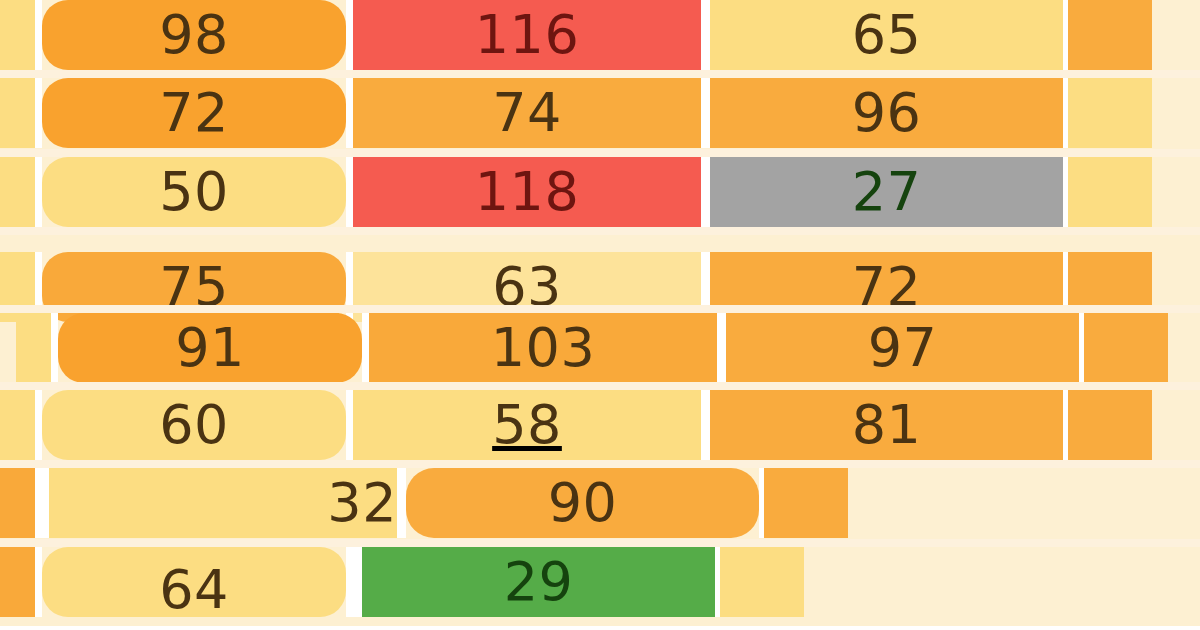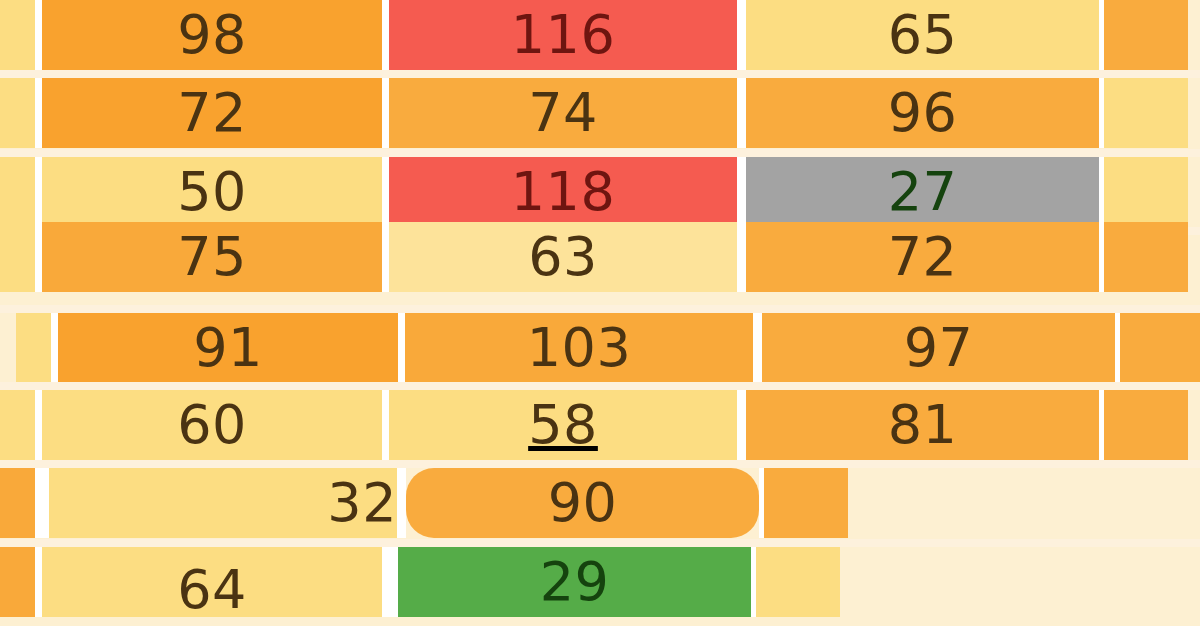--- a/index.html
+++ b/index.html
@@ -36,21 +36,21 @@
     display: flex;
     align-items: center;
     justify-content: center;
     height: 100%;
     overflow: hidden;
   }
 
   
   .col-edge-left  { width: 35px; }
   .col-gap-a      { width: 7px;  background: #ffffff !important; }
-  .col-1          { width: 340px; }
+  .col-1          { width: 304px; border-radius: 26px; }
   .col-gap-b      { width: 7px;  background: #ffffff !important; }
   .col-2          { width: 348px; }
   .col-gap-c      { width: 9px;  background: #ffffff !important; }
   .col-3          { width: 353px; }
   .col-gap-d      { width: 5px;  background: #ffffff !important; }
   .col-edge-right { width: 84px; }
 
   .hm-value {
     font-size: 54px;
     line-height: 1;
@@ -133,21 +133,21 @@
         <span class="hm-value txt-dark-red">118</span>
       </div>
       <div class="hm-cell col-gap-c"></div>
       <div class="hm-cell col-3" style="background: #a3a3a3;">
         <span class="hm-value txt-dark-green">27</span>
       </div>
       <div class="hm-cell col-gap-d"></div>
       <div class="hm-cell col-edge-right" style="background: rgb(252, 221, 130);"></div>
     </div>
     <div class="row-sep" style="top: 227px;"></div>
-    <div class="hm-row" style="top: 222px; height: 70px;">
+    <div class="hm-row" style="top: 252px; height: 70px;">
       <div class="hm-cell col-edge-left" style="background: rgb(252, 221, 130);"></div>
       <div class="hm-cell col-gap-a"></div>
       <div class="hm-cell col-1" style="background: rgb(249, 169, 58);">
         <span class="hm-value txt-dark-brown">75</span>
       </div>
       <div class="hm-cell col-gap-b"></div>
       <div class="hm-cell col-2" style="background: rgb(253, 227, 154);">
         <span class="hm-value txt-dark-brown">63</span>
       </div>
       <div class="hm-cell col-gap-c"></div>

